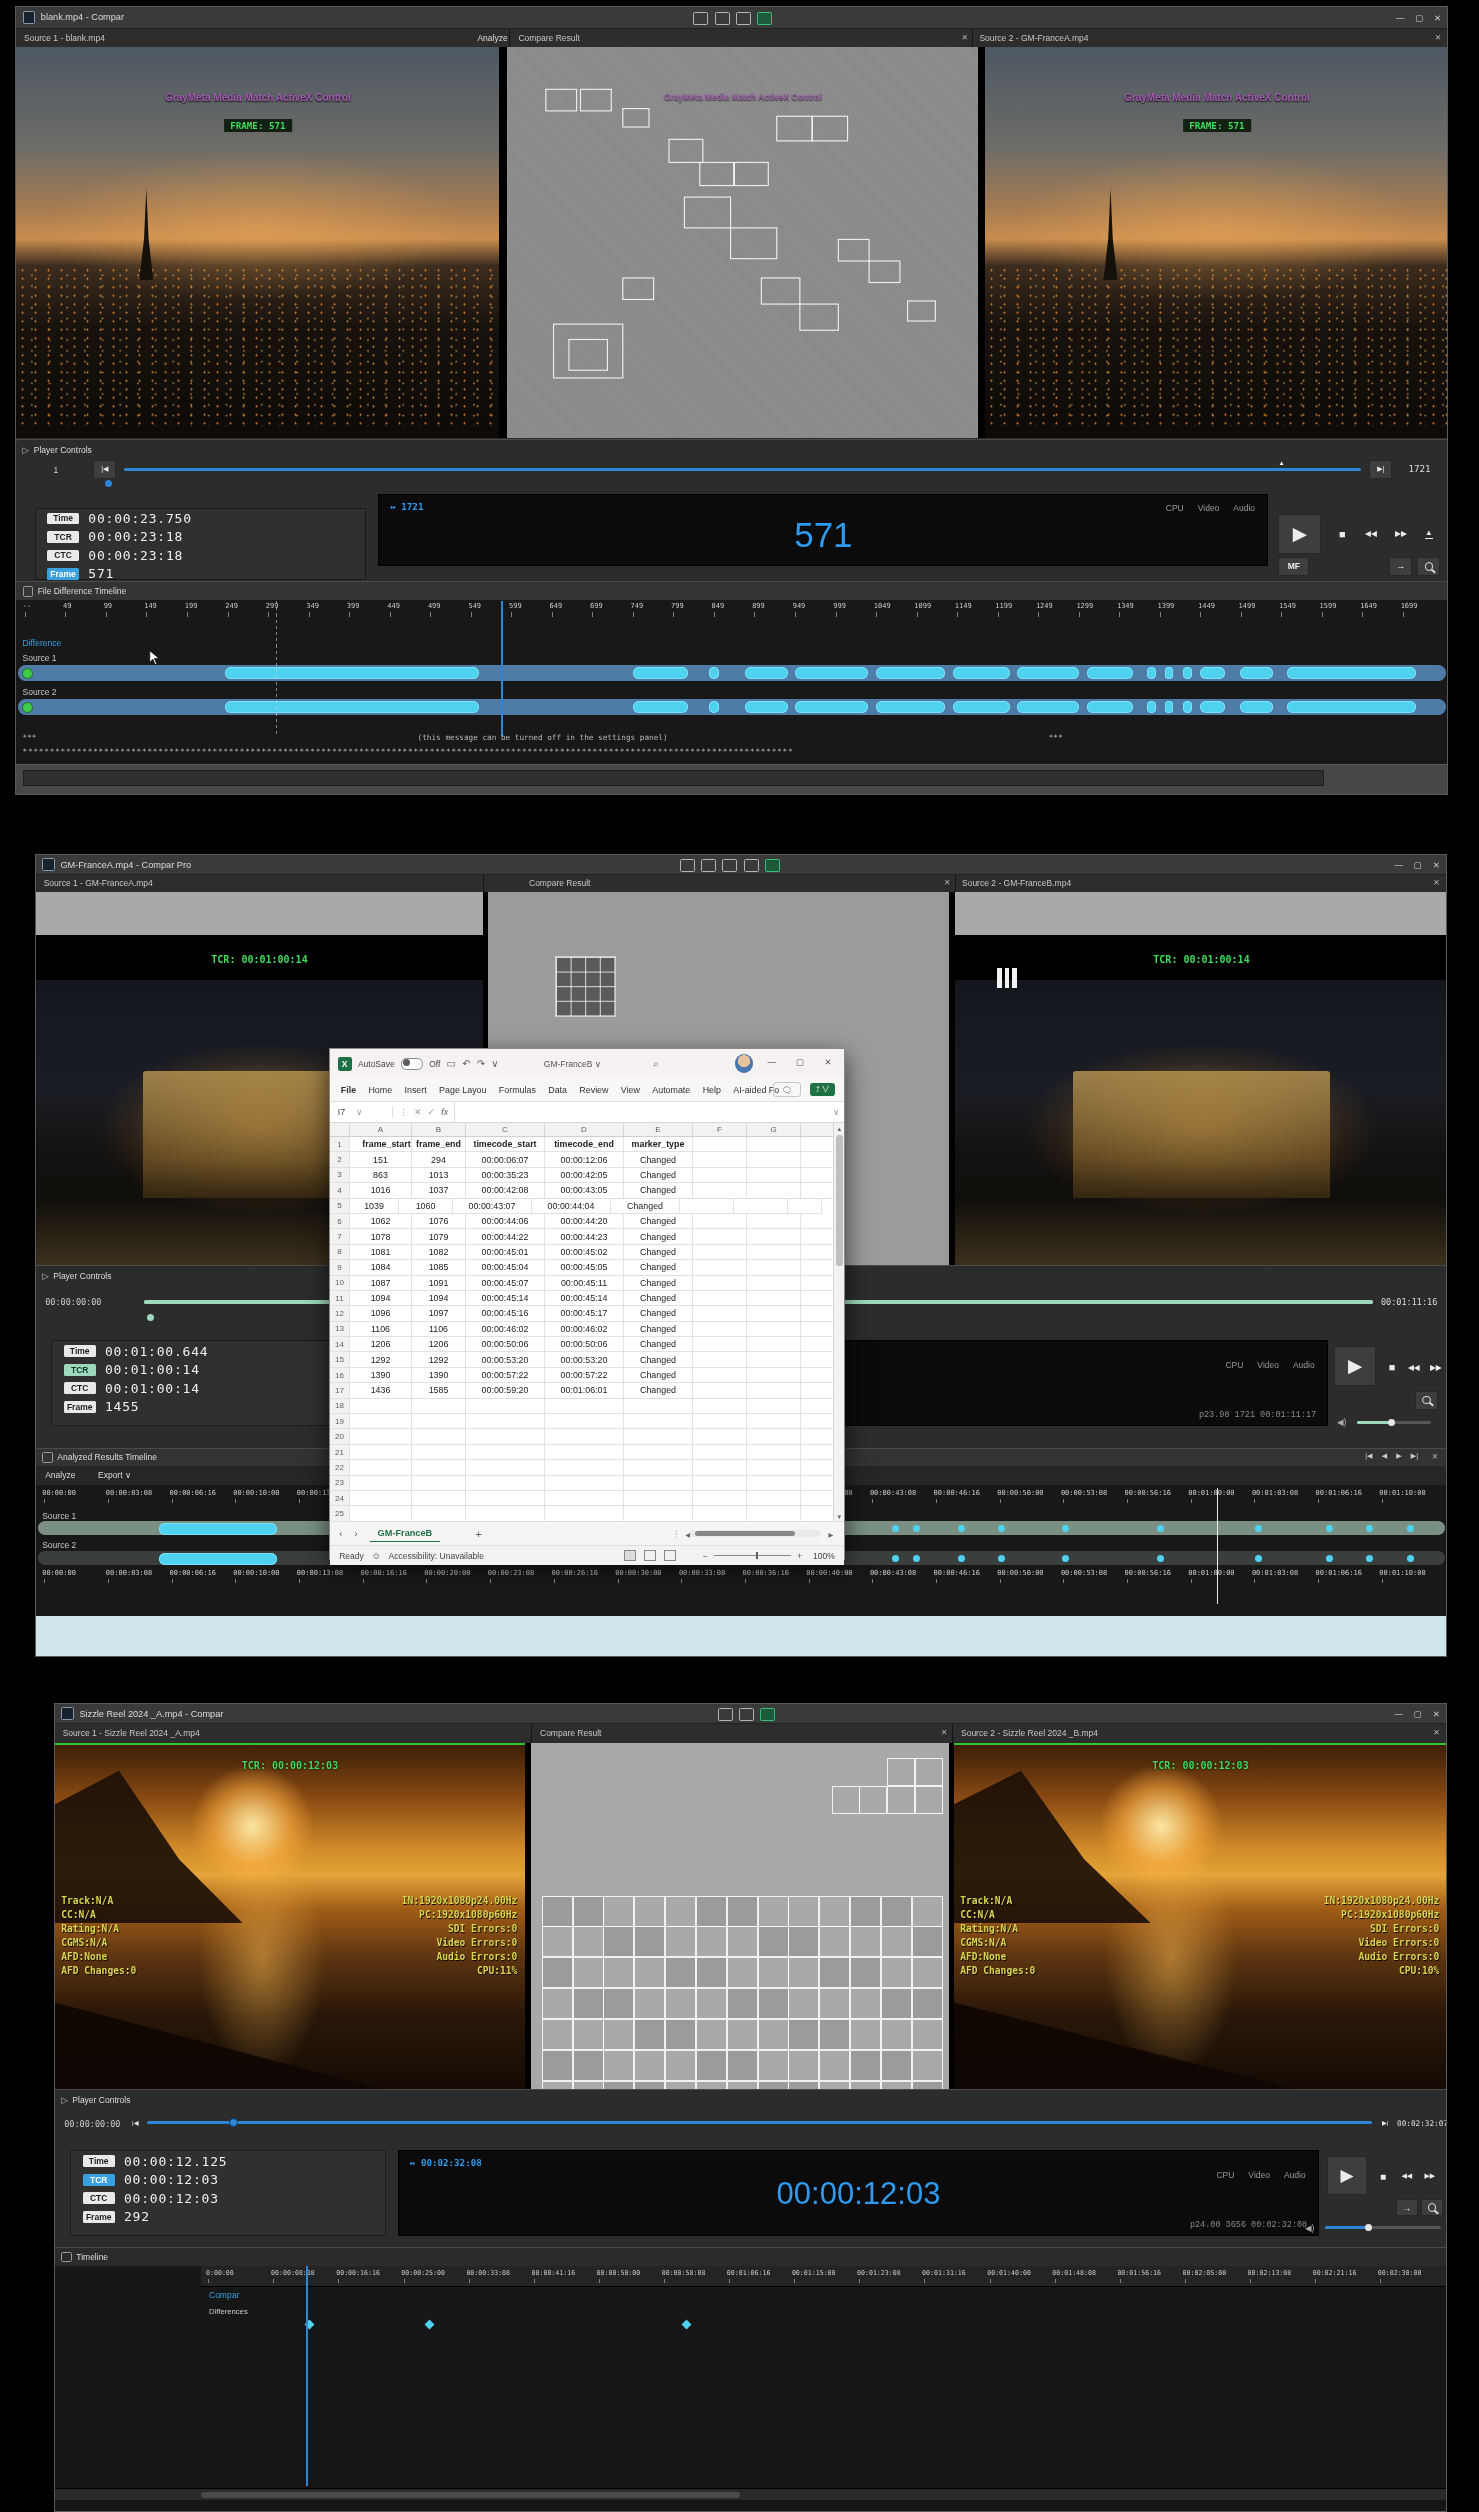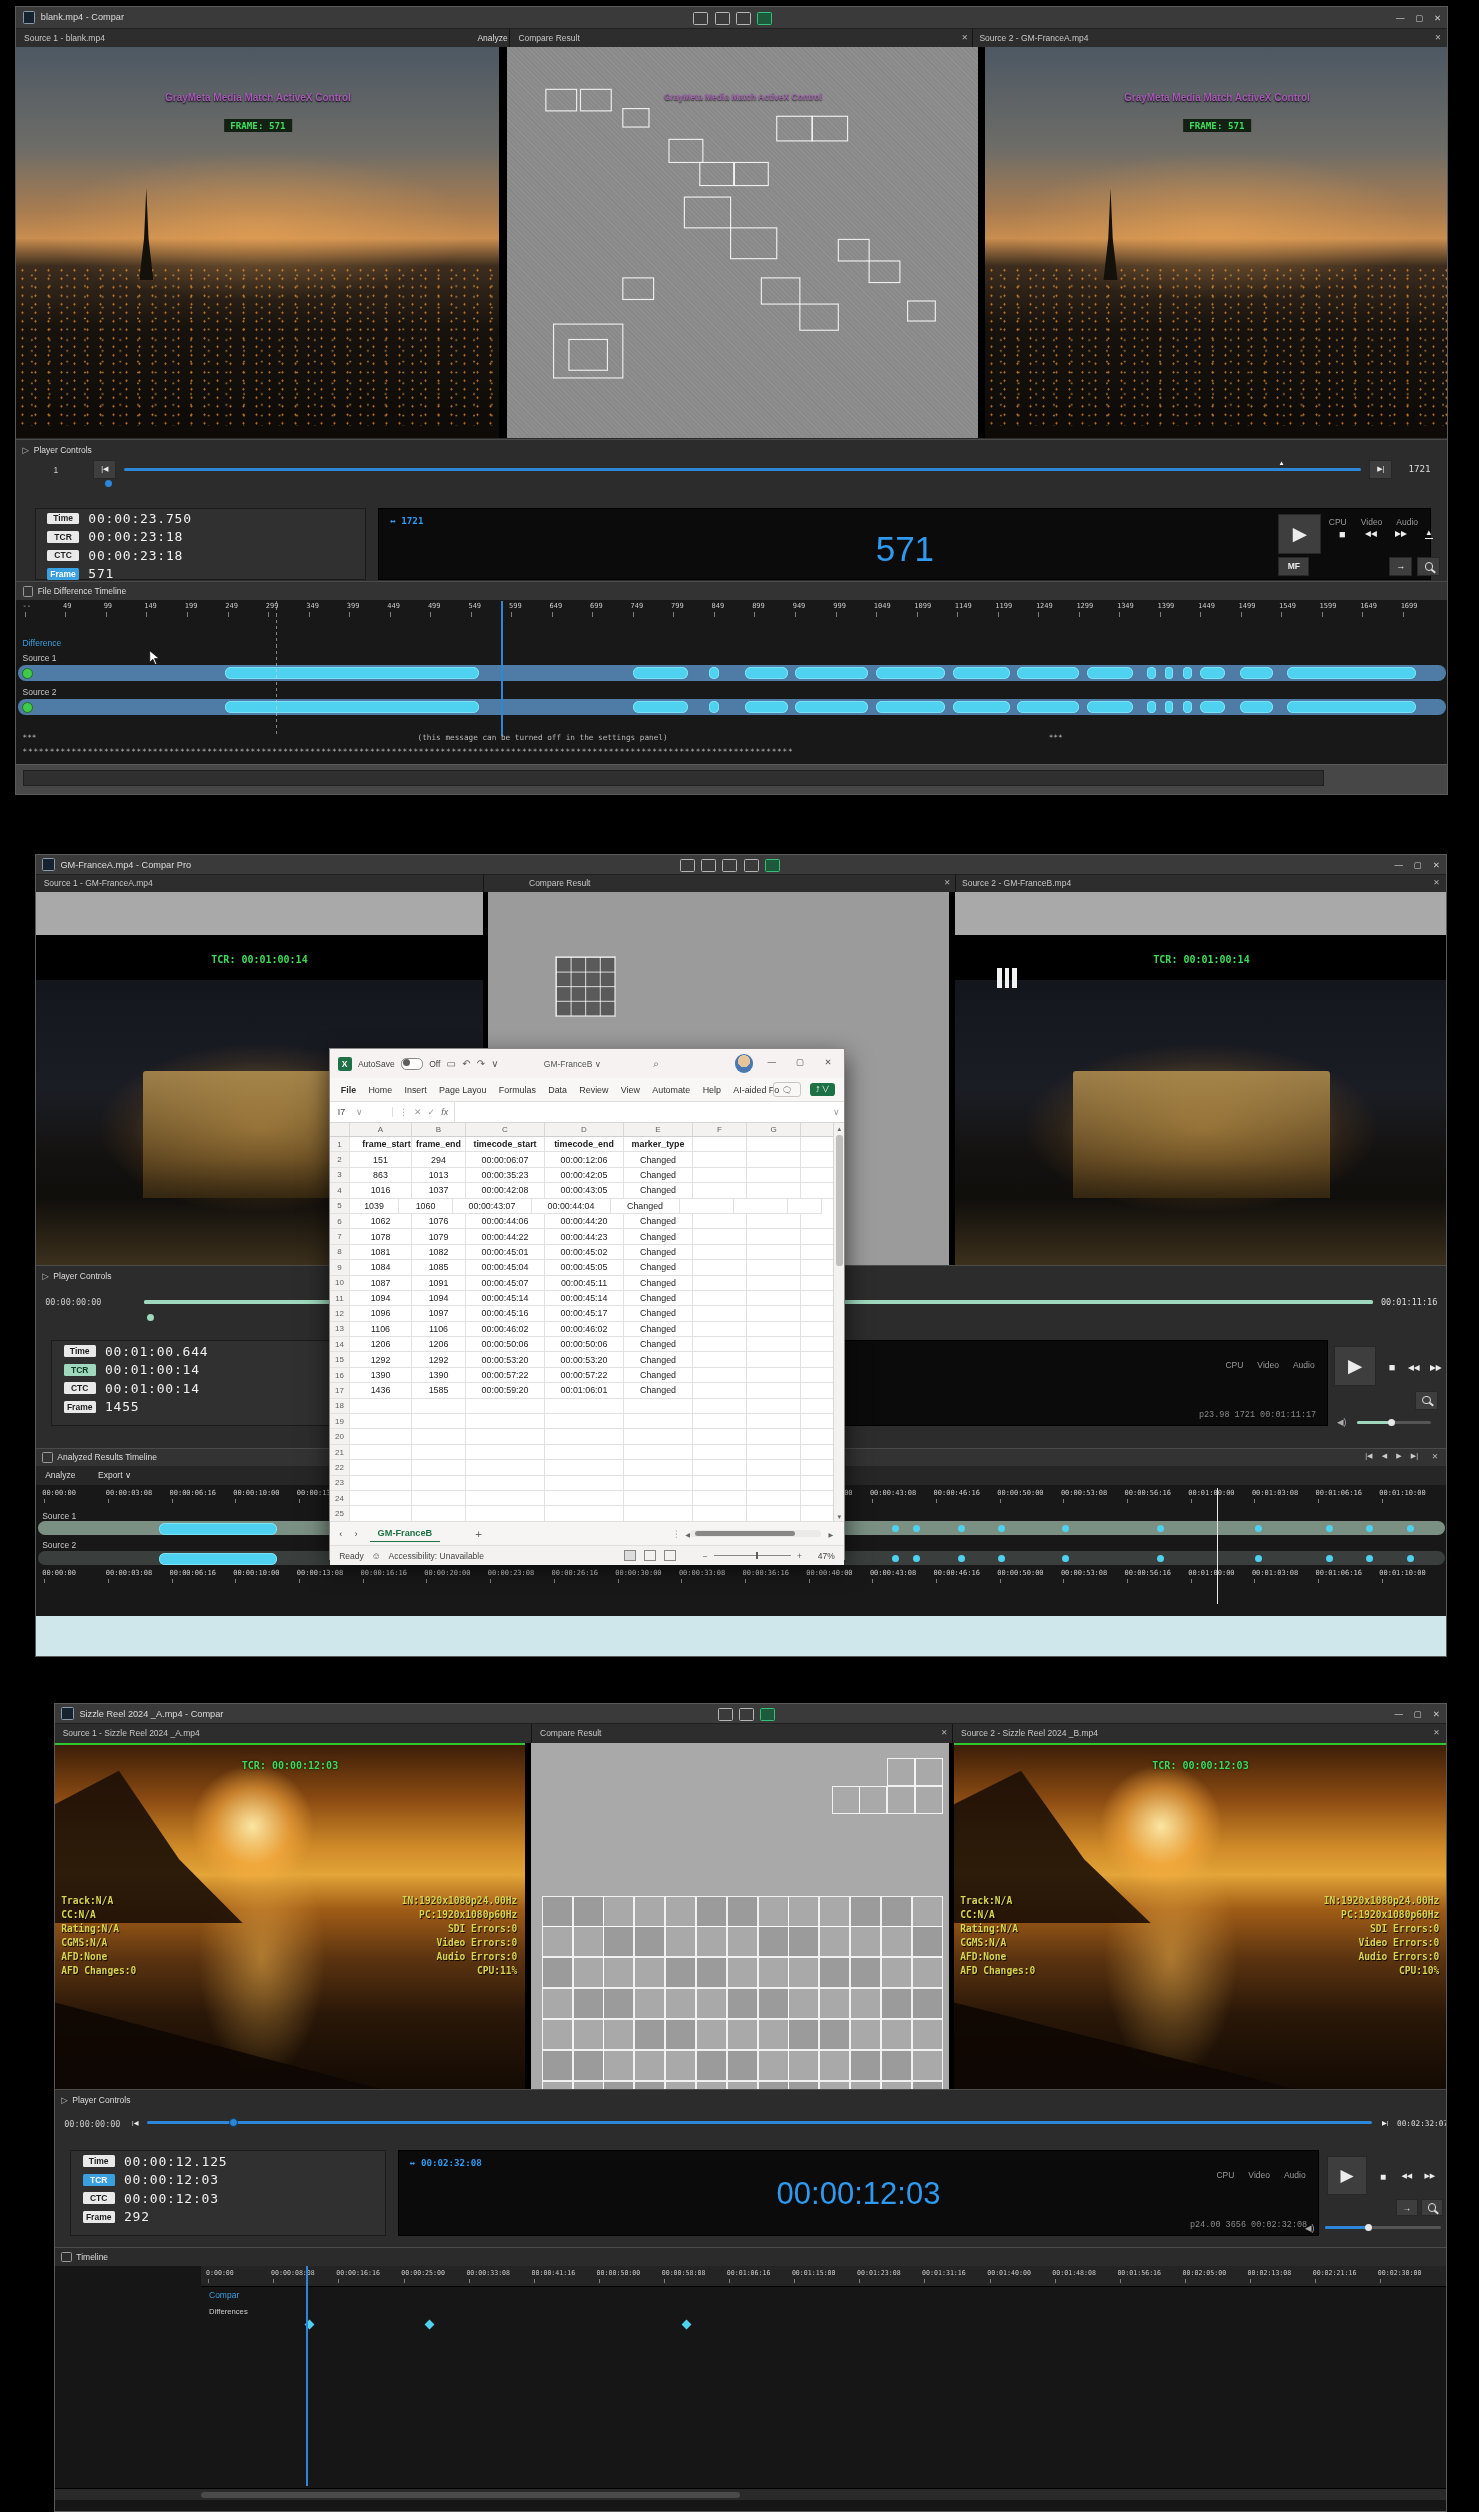--- a/index.html
+++ b/index.html
@@ -215,21 +215,21 @@
         </div>
         <div class="tcrow">
           <span class="badge">CTC</span>
           <span class="tcval">00:00:23:18</span>
         </div>
         <div class="tcrow">
           <span class="badge blue">Frame</span>
           <span class="tcval">571</span>
         </div>
       </div>
-    <div class="blackbox" style="left:362px;top:68px;width:1053px;height:72px;">
+    <div class="blackbox" style="left:362px;top:54px;width:890px;height:72px;">
       <span class="rangelbl" style="color:#2e9af0;"><span>↔</span> <span>1721</span></span>
       <div class="bigval" style="top:20px;font-size:35px;">571</div>
       <div class="meters" style="right:12.3px;top:7.7px;">
           <div>CPU</div>
           <div>Video</div>
           <div>Audio</div>
         </div>
     </div>
     <div class="pbtn" style="left:1262px;top:74px;width:43px;height:40px;font-size:18.5px;">▶</div>
     <div class="pbtn" style="left:1315px;top:83px;width:21.6px;height:21.6px;font-size:10.8px;background:none;border:none;">■</div>
@@ -898,21 +898,21 @@
       <span class="abs" style="right:168px;display:flex;gap:7.7px;align-items:center;">
         <span class="viewico" style="background:#dcdcdc;"></span>
         <span class="viewico"></span>
         <span class="viewico"></span>
       </span>
       <span class="abs" style="right:42px;display:flex;gap:6.2px;align-items:center;color:#605e5c;">
         <span>−</span>
         <span class="zoomslider"></span>
         <span>+</span>
       </span>
-      <span class="abs" style="right:9.2px;">47%</span>
+      <span class="abs" style="right:9.2px;">100%</span>
     </div>
   </div>
 </div>
 
 <div class="win" style="left:54px;top:1703px;width:1393px;height:809px;">
   <div class="tbar" style="height:20px;">
     <span class="appico"></span>
     <span class="wtitle">Sizzle Reel 2024 _A.mp4  -  Compar</span>
     <span class="cicons" style="left:663px;top:3.9px;">
       <span class="icobox"></span>

